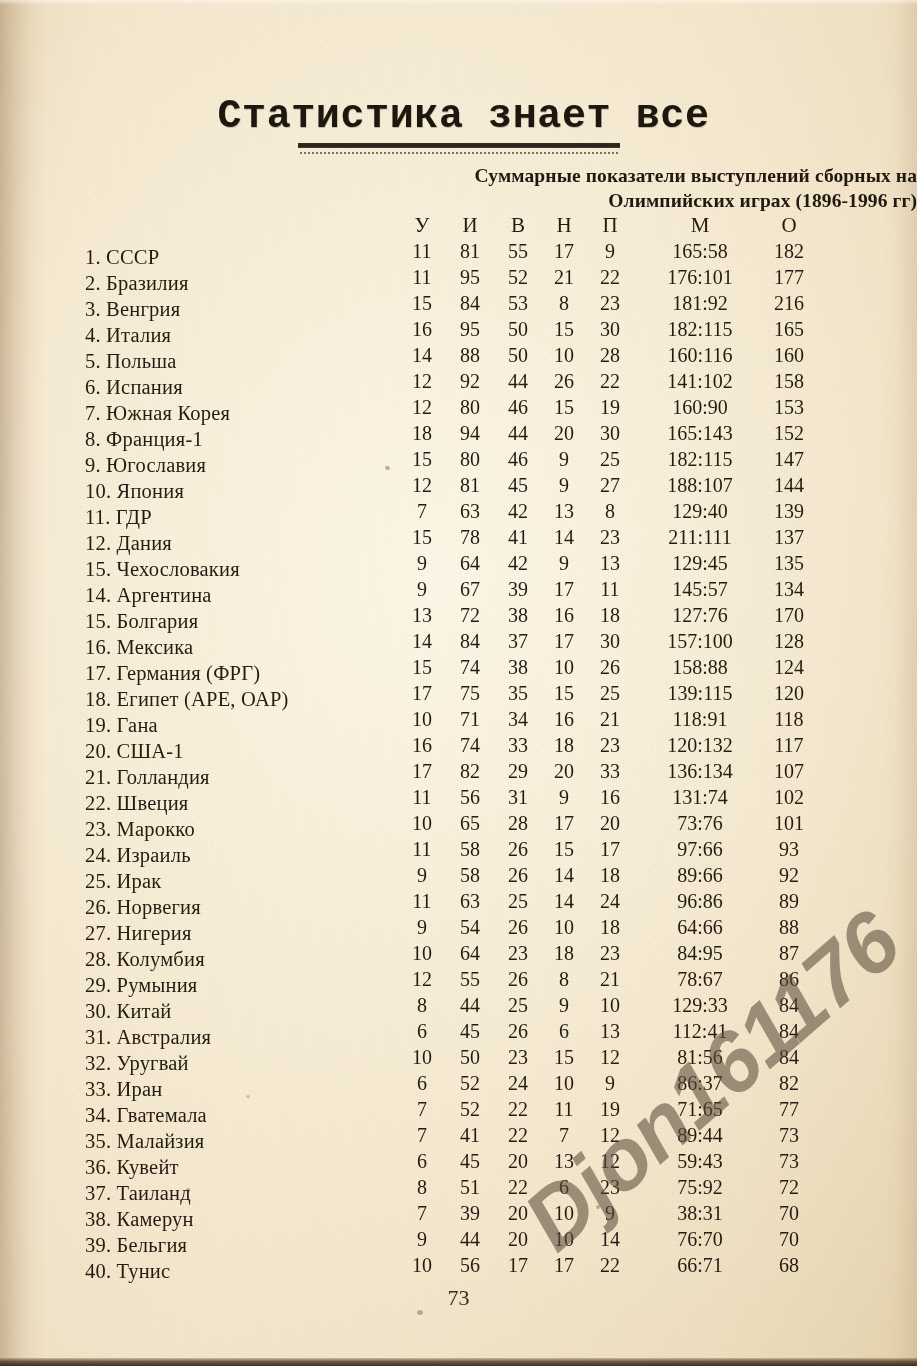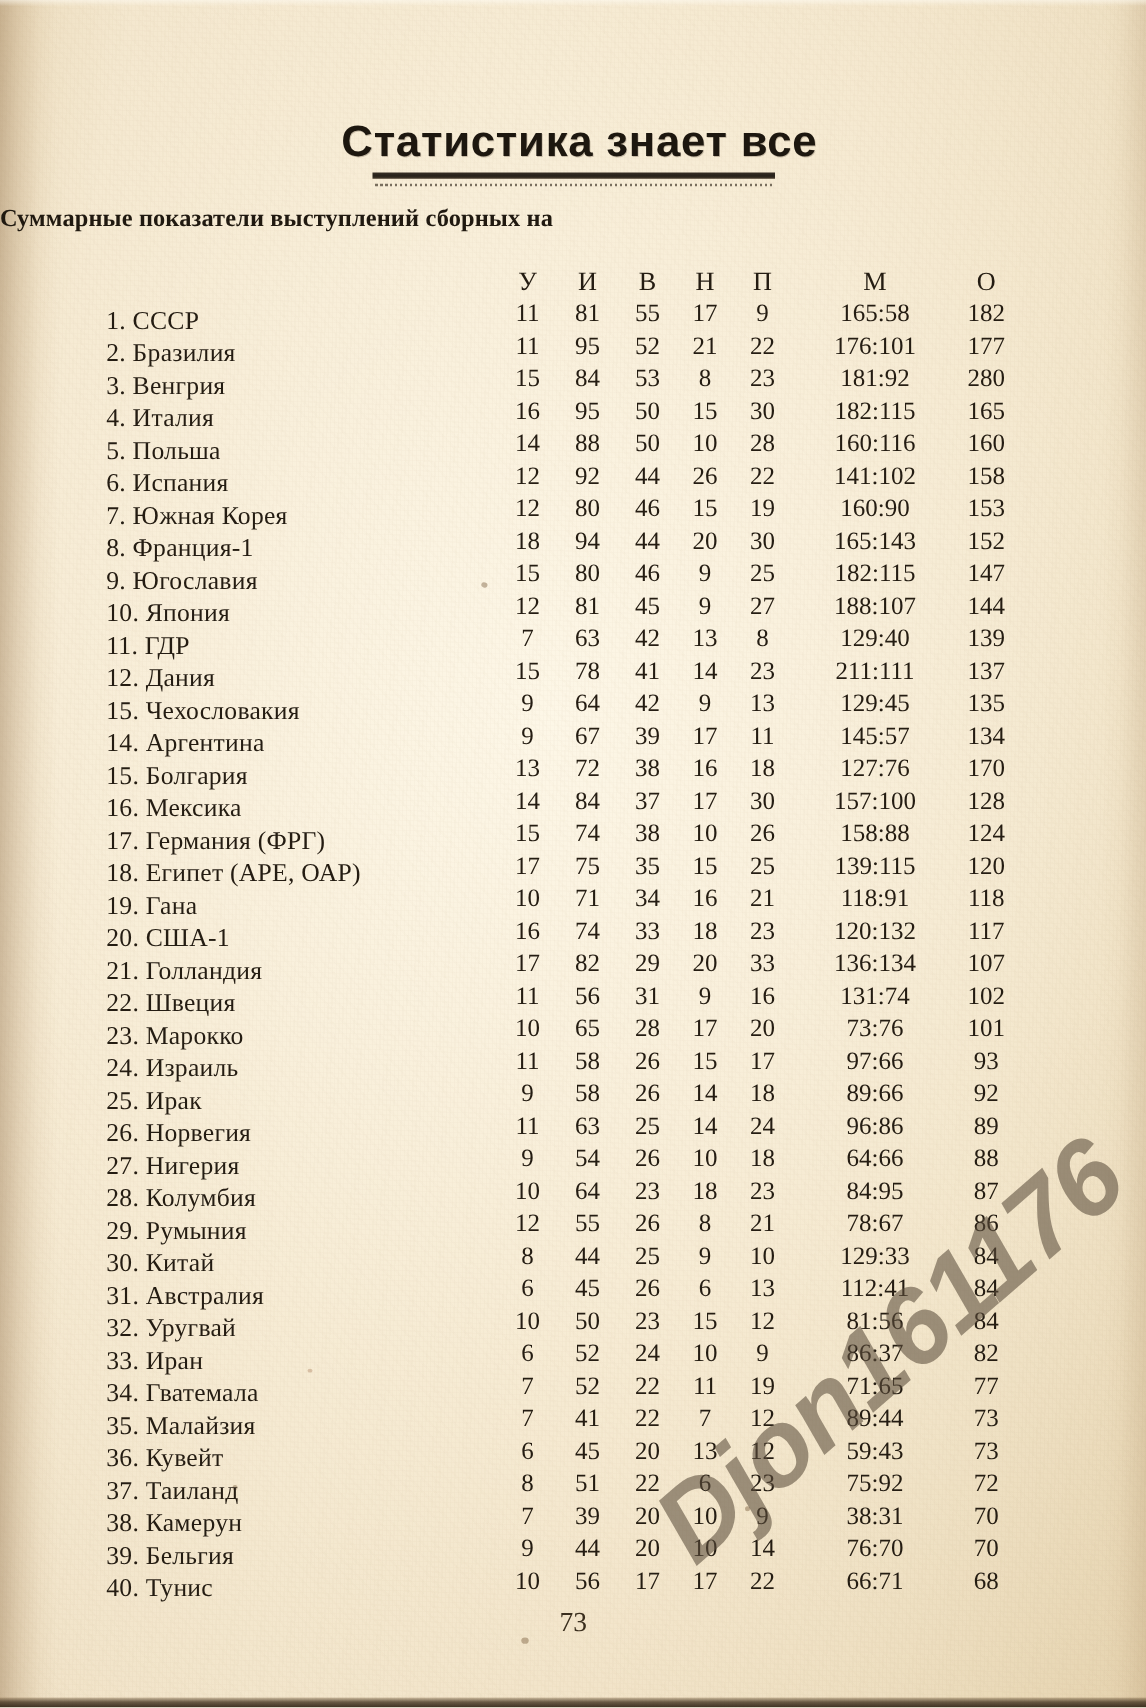--- a/index.html
+++ b/index.html
@@ -94,23 +94,23 @@
   }
 
   .title-block {
     position: absolute;
     top: 96px;
     left: 0;
     width: 917px;
     text-align: center;
   }
   .main-title {
-    font-family: Liberation Sans, sans-serif;
+    font-family: Liberation Mono, monospace;
     font-weight: bold;
-    font-size: 35px;
+    font-size: 40px;
     letter-spacing: 0.6px;
     color: #1d170f;
     display: inline-block;
     line-height: 1.05;
     text-shadow: 0.5px 0.5px 0 rgba(60,45,28,0.25);
     margin-left: 10px;
   }
   .title-rule-thick {
     width: 322px;
     height: 5px;
@@ -125,21 +125,21 @@
     background-image: repeating-linear-gradient(90deg,
       rgba(45,35,22,0.62) 0px, rgba(45,35,22,0.62) 2px,
       rgba(45,35,22,0) 2px, rgba(45,35,22,0) 4px);
   }
 
   .subtitle {
     position: absolute;
     top: 163px;
     left: 0;
     width: 917px;
-    text-align: left;
+    text-align: right;
     font-weight: bold;
     font-size: 19.5px;
     line-height: 25px;
     color: #201910;
     letter-spacing: 0.1px;
   }
 
   
   .table-wrap {
     position: absolute;
@@ -260,20 +260,21 @@
   <div id="content">
 
     <div class="title-block">
       <div class="main-title">Статистика знает все</div>
       <div class="title-rule-thick"></div>
       <div class="title-rule-dotted"></div>
     </div>
 
     <div class="subtitle">
       <div>Суммарные показатели выступлений сборных на</div>
+      <div>Олимпийских играх (1896-1996 гг)</div>
     </div>
 
     <div class="table-wrap">
       <div class="hdr-row">
         <span class="hdr-cell col-u">У</span>
         <span class="hdr-cell col-i">И</span>
         <span class="hdr-cell col-v">В</span>
         <span class="hdr-cell col-n">Н</span>
         <span class="hdr-cell col-p">П</span>
         <span class="hdr-cell col-m">М</span>
@@ -301,21 +302,21 @@
             <span class="cell c-num col-o">177</span>
           </div>
           <div class="data-row">
             <span class="cell c-name">3. Венгрия</span>
             <span class="cell c-num col-u">15</span>
             <span class="cell c-num col-i">84</span>
             <span class="cell c-num col-v">53</span>
             <span class="cell c-num col-n">8</span>
             <span class="cell c-num col-p">23</span>
             <span class="cell c-num col-m">181:92</span>
-            <span class="cell c-num col-o">280</span>
+            <span class="cell c-num col-o">216</span>
           </div>
           <div class="data-row">
             <span class="cell c-name">4. Италия</span>
             <span class="cell c-num col-u">16</span>
             <span class="cell c-num col-i">95</span>
             <span class="cell c-num col-v">50</span>
             <span class="cell c-num col-n">15</span>
             <span class="cell c-num col-p">30</span>
             <span class="cell c-num col-m">182:115</span>
             <span class="cell c-num col-o">165</span>

